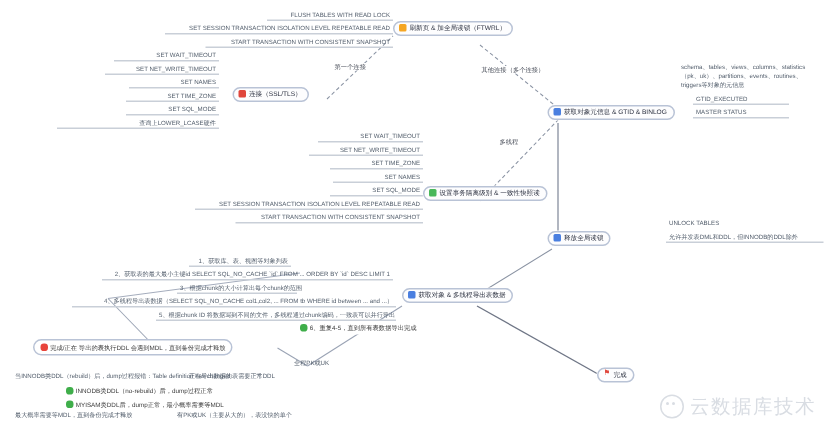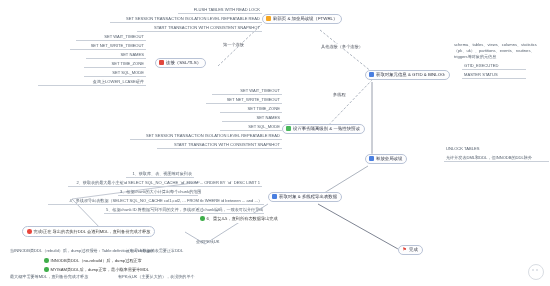--- a/index.html
+++ b/index.html
@@ -215,15 +215,16 @@
   <div class="node ul left" style="left:124px;top:248px;width:80px;border-bottom:none;">正在导出数据的表需要正常DDL</div>
   <div class="node ul left" style="left:194px;top:239px;width:40px;border-bottom:none;">全程PK或UK</div>
 
   <div class="node topic" style="left:398px;top:245px;">
     <span class="mk mk-flag">⚑</span>
     <span>完成</span>
   </div>
 
   <div id="watermark">
     <span class="wchat"></span>
+    <span>云数据库技术</span>
   </div>
 
 </div>
 
 </body></html>

